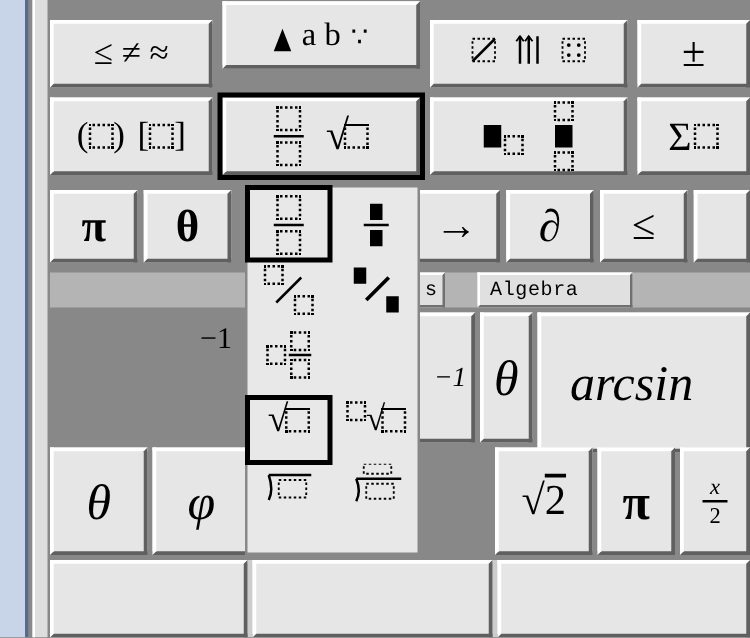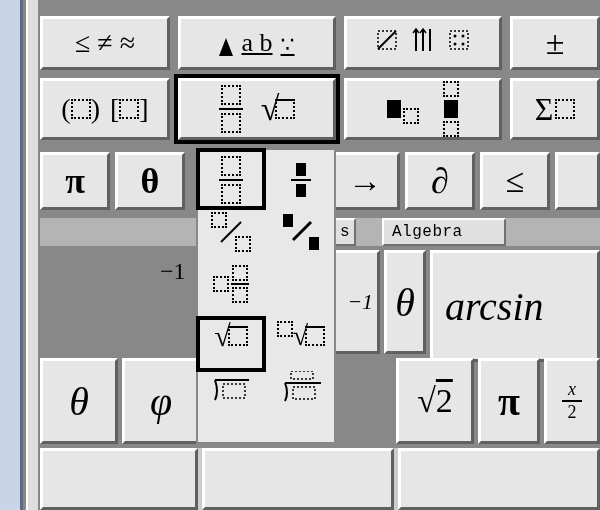--- a/index.html
+++ b/index.html
@@ -28,21 +28,21 @@
 </head>
 <body>
 
 <div id="stage">
   <div class="left-strip"></div>
   <div class="inner-strip"></div>
 
   <div class="btn" style="left:40px;top:16px;width:130px;height:54px;">
     <span>≤ ≠ ≈</span>
   </div>
-  <div class="btn" style="left:178px;top:16px;width:158px;height:54px;font-size:26px;text-decoration:underline;">
+  <div class="btn" style="left:178px;top:1px;width:158px;height:54px;font-size:26px;">
     <span style="display:flex;align-items:flex-end;gap:8px;">
       <span style="width:0;height:0;border-left:7px solid transparent;border-right:7px solid transparent;border-bottom:18px solid #000;position:relative;top:-2px;"></span>
       <span>a b</span>
       <span style="font-size:22px;">∵</span>
     </span>
   </div>
   <div class="btn" style="left:344px;top:16px;width:158px;height:54px;font-size:24px;">
     <span style="display:flex;gap:14px;align-items:center;">
       <span>
         <svg width="22" height="22">
@@ -134,21 +134,21 @@
   <div class="tab" style="left:382px;top:218px;width:124px;height:28px;">
     <span>Algebra</span>
   </div>
 
   <div class="btn big" style="left:330px;top:250px;width:50px;height:104px;justify-content:flex-end;padding-right:4px;">
     <span class="sup">−1</span>
   </div>
   <div class="btn big" style="left:384px;top:250px;width:42px;height:104px;font-style:italic;">
     <span>θ</span>
   </div>
-  <div class="btn big" style="left:430px;top:250px;width:170px;height:112px;justify-content:flex-start;padding-left:12px;">
+  <div class="btn big" style="left:430px;top:250px;width:170px;height:112px;justify-content:flex-start;padding-left:23px;">
     <span>arcsin</span>
   </div>
 
   <div class="y" style="left:160px;top:258px;font-size:24px;">−1</div>
 
   <div class="btn" style="left:40px;top:358px;width:78px;height:86px;font-size:40px;font-style:italic;">
     <span>θ</span>
   </div>
   <div class="btn" style="left:122px;top:358px;width:78px;height:86px;font-size:40px;font-style:italic;">
     <span>φ</span>

